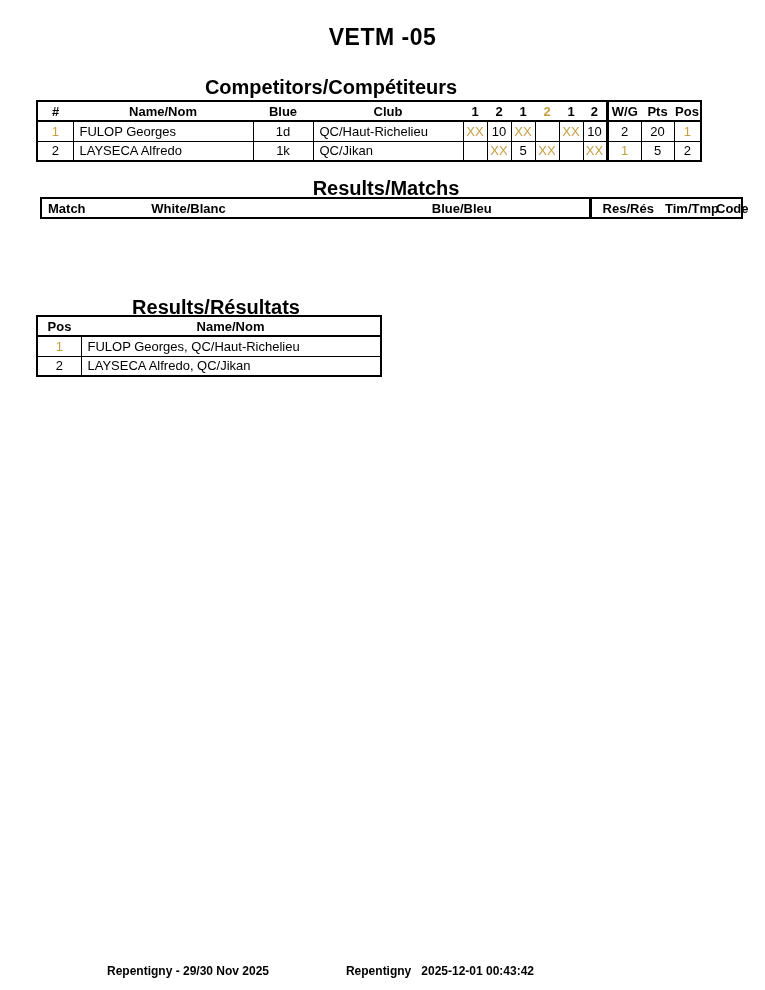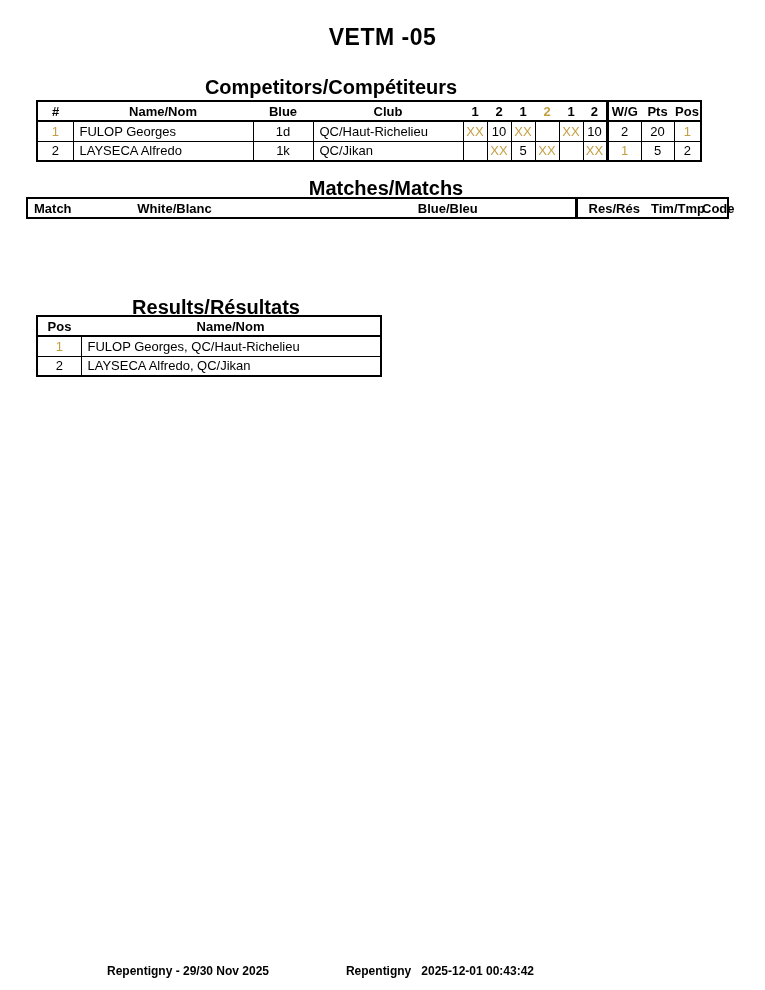--- a/index.html
+++ b/index.html
@@ -28,21 +28,21 @@
   }
   td {
     height:20px; padding:0; white-space:nowrap; overflow:hidden;
     border:1px solid #000; text-align:center; vertical-align:middle;
   }
   th.left, td.left { text-align:left; padding-left:6px; }
   .thick-l { border-left:3px solid #000 !important; }
   .bold { font-weight:bold; }
 
   #competitors-table { left:36px; top:100px; width:664px; }
-  #matches-table     { left:26px; top:197px; width:701px; }
+  #matches-table     { left:40px; top:197px; width:701px; }
   #results-table     { left:36px; top:315px; width:344px; }
 
   th.white-header { padding-right:78px; }
   th.blue-header  { padding-right:60px; }
 
   .footer-item {
     position:absolute; top:964px; transform:translateX(-50%);
     font-size:12px; font-weight:bold; white-space:pre;
   }
   #footer-left  { left:188px; }
@@ -117,21 +117,21 @@
         <td style="color: rgb(196, 160, 67);">XX</td>
         <td></td>
         <td style="color: rgb(196, 160, 67);">XX</td>
         <td class="thick-l" style="color: rgb(196, 160, 67);">1</td>
         <td>5</td>
         <td>2</td>
       </tr>
     </tbody>
   </table>
 
-  <div class="section-title" id="matches-title">Matches/Matchs</div>
+  <div class="section-title" id="matches-title">Results/Matchs</div>
 
   <table id="matches-table">
     <colgroup>
       <col style="width:79px">
         <col style="width:215px">
         <col style="width:30px">
         <col style="width:30px">
       <col style="width:195px">
         <col style="width:75px">
         <col style="width:51px">

